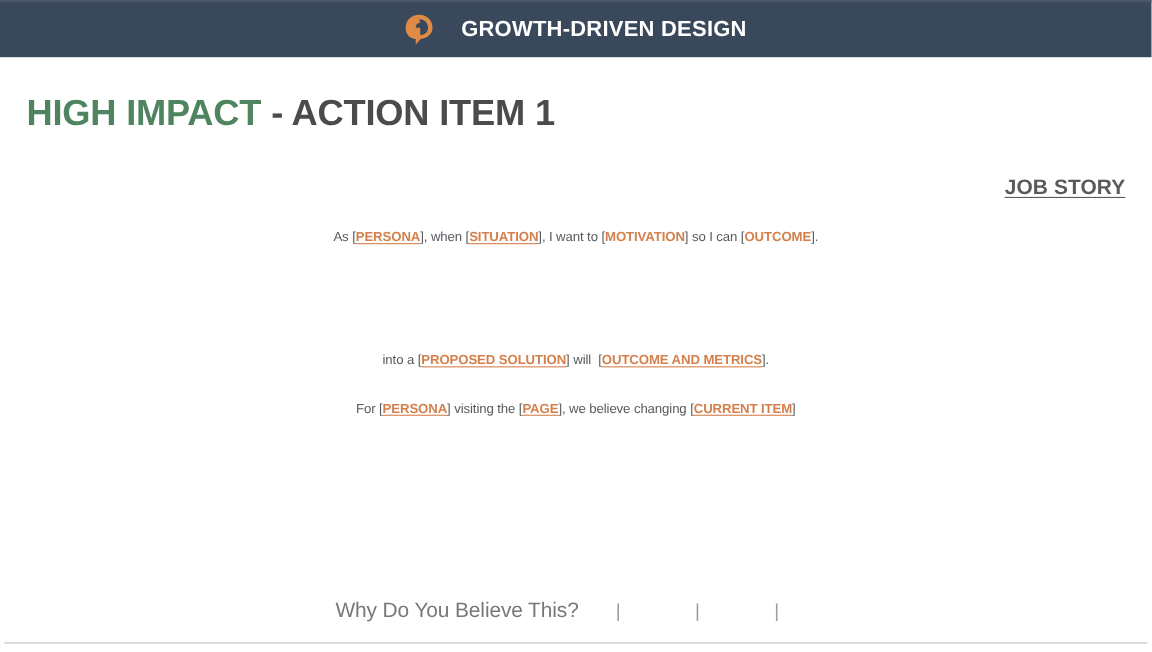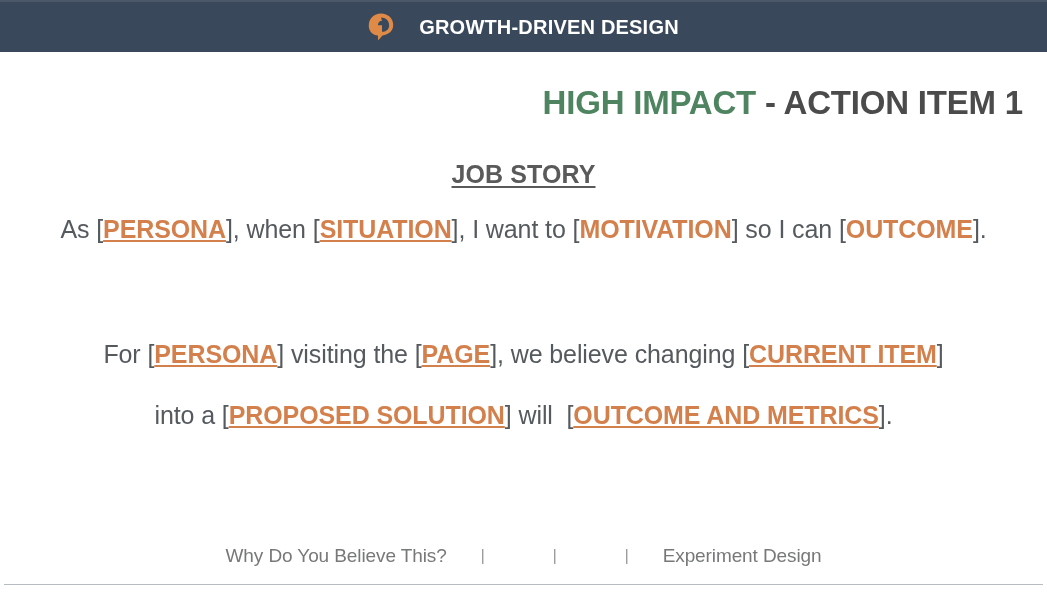--- a/index.html
+++ b/index.html
@@ -42,48 +42,48 @@
 
   
   .page {
     position: relative;
     height: 543px;
     box-sizing: border-box;
     padding: 0 24px;
   }
 
   .page-title {
-    text-align: right;
+    text-align: left;
     margin: 0;
     padding-top: 32px;
     font-size: 33px;
     font-weight: bold;
     color: #4b4b4b;
     letter-spacing: -0.2px;
     white-space: nowrap;
   }
   .page-title .accent-green {
     color: #4f8461;
   }
 
   .section-heading {
-    text-align: center;
-    font-size: 25px;
+    text-align: right;
+    font-size: 19px;
     font-weight: bold;
     color: #5a5a5a;
     text-decoration: underline;
     text-underline-offset: 3px;
     letter-spacing: 0.1px;
   }
   .heading-job-story { margin-top: 38px; }
   .heading-hypothesis { margin-top: 0; }
 
   .body-line {
     text-align: center;
-    font-size: 25px;
+    font-size: 12px;
     color: #555a5e;
     letter-spacing: -0.1px;
     white-space: pre;
   }
   .line-job-story { margin-top: 26px; }
   .line-hyp-1 { margin-top: 30px; }
   .line-hyp-2 { margin-top: 32px; }
 
   .ph {
     color: #d4804c;
@@ -151,26 +151,25 @@
 
   <h1 class="page-title"><span class="accent-green">HIGH IMPACT</span><span> - ACTION ITEM 1</span></h1>
 
   <div class="section-heading heading-job-story">JOB STORY</div>
 
   <div class="body-line line-job-story"><span>As [</span><span class="ph underlined">PERSONA</span><span>], when [</span><span class="ph underlined">SITUATION</span><span>], I want to [</span><span class="ph">MOTIVATION</span><span>] so I can [</span><span class="ph">OUTCOME</span><span>].</span></div>
 
   <div class="block-gap"></div>
 
 
+  <div class="body-line line-hyp-2"><span>into a [</span><span class="ph underlined">PROPOSED SOLUTION</span><span>] will  [</span><span class="ph underlined">OUTCOME AND METRICS</span><span>].</span></div>
+
   <div class="body-line line-hyp-1"><span>For [</span><span class="ph underlined">PERSONA</span><span>] visiting the [</span><span class="ph underlined">PAGE</span><span>], we believe changing [</span><span class="ph underlined">CURRENT ITEM</span><span>]</span></div>
-
-  <div class="body-line line-hyp-2"><span>into a [</span><span class="ph underlined">PROPOSED SOLUTION</span><span>] will  [</span><span class="ph underlined">OUTCOME AND METRICS</span><span>].</span></div>
 
   <div class="footer-nav">
     <span class="footer-link">Why Do You Believe This?</span>
     <span class="footer-sep">|</span>
     <span class="footer-sep">|</span>
     <span class="footer-sep">|</span>
-    <span class="footer-link">Experiment Design</span>
   </div>
 
   <div class="footer-rule"></div>
 </div>
 
 </body></html>

